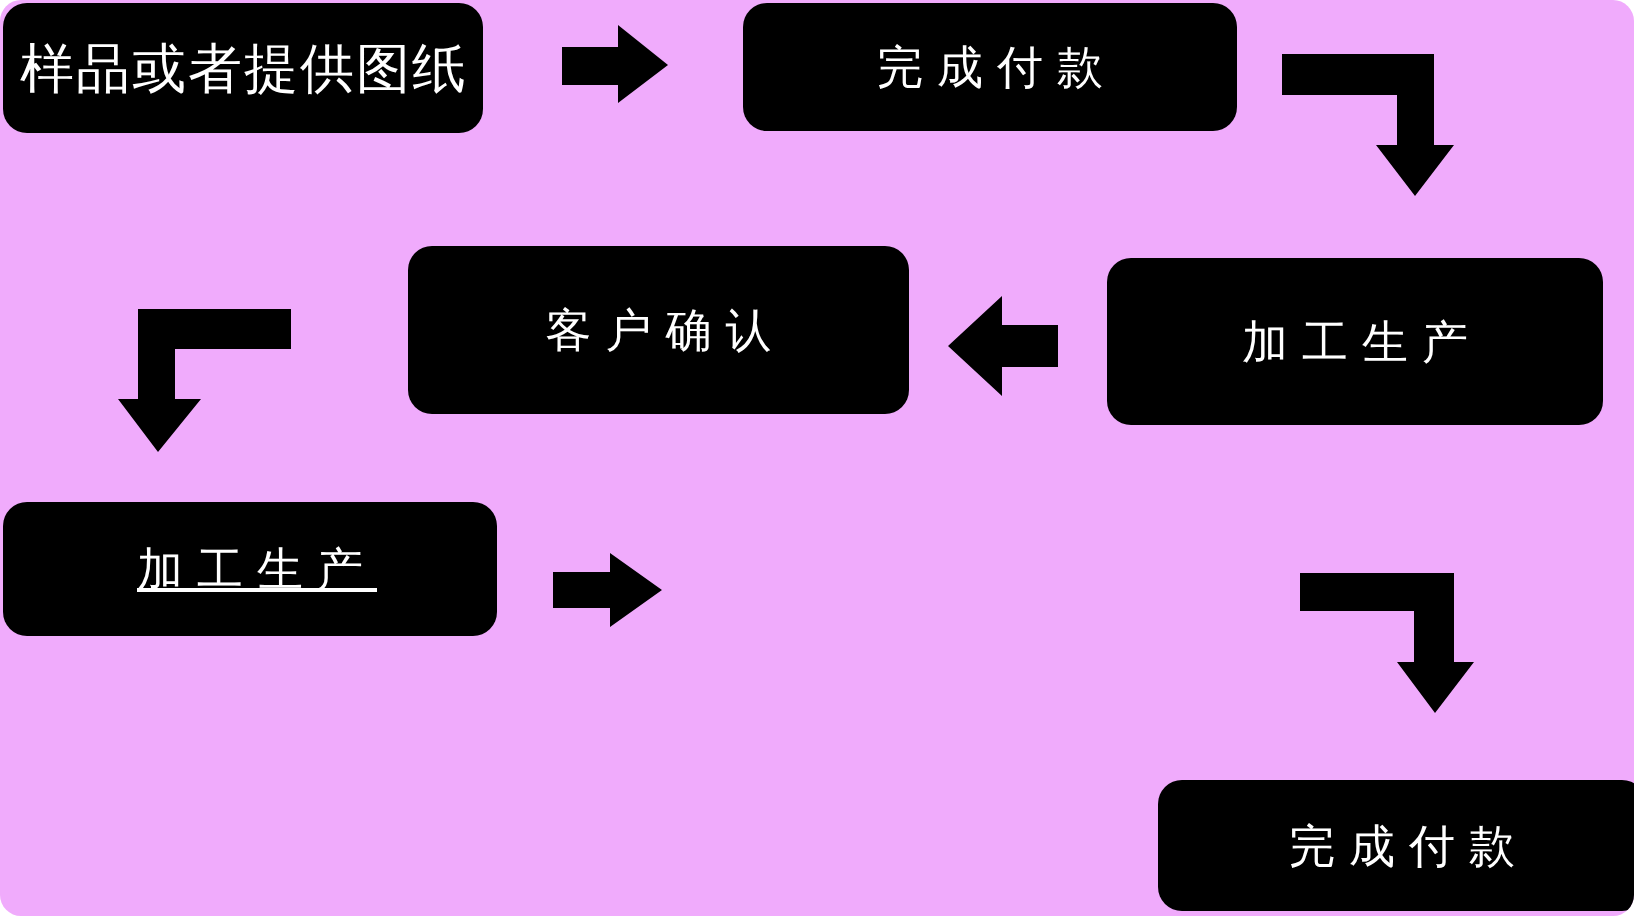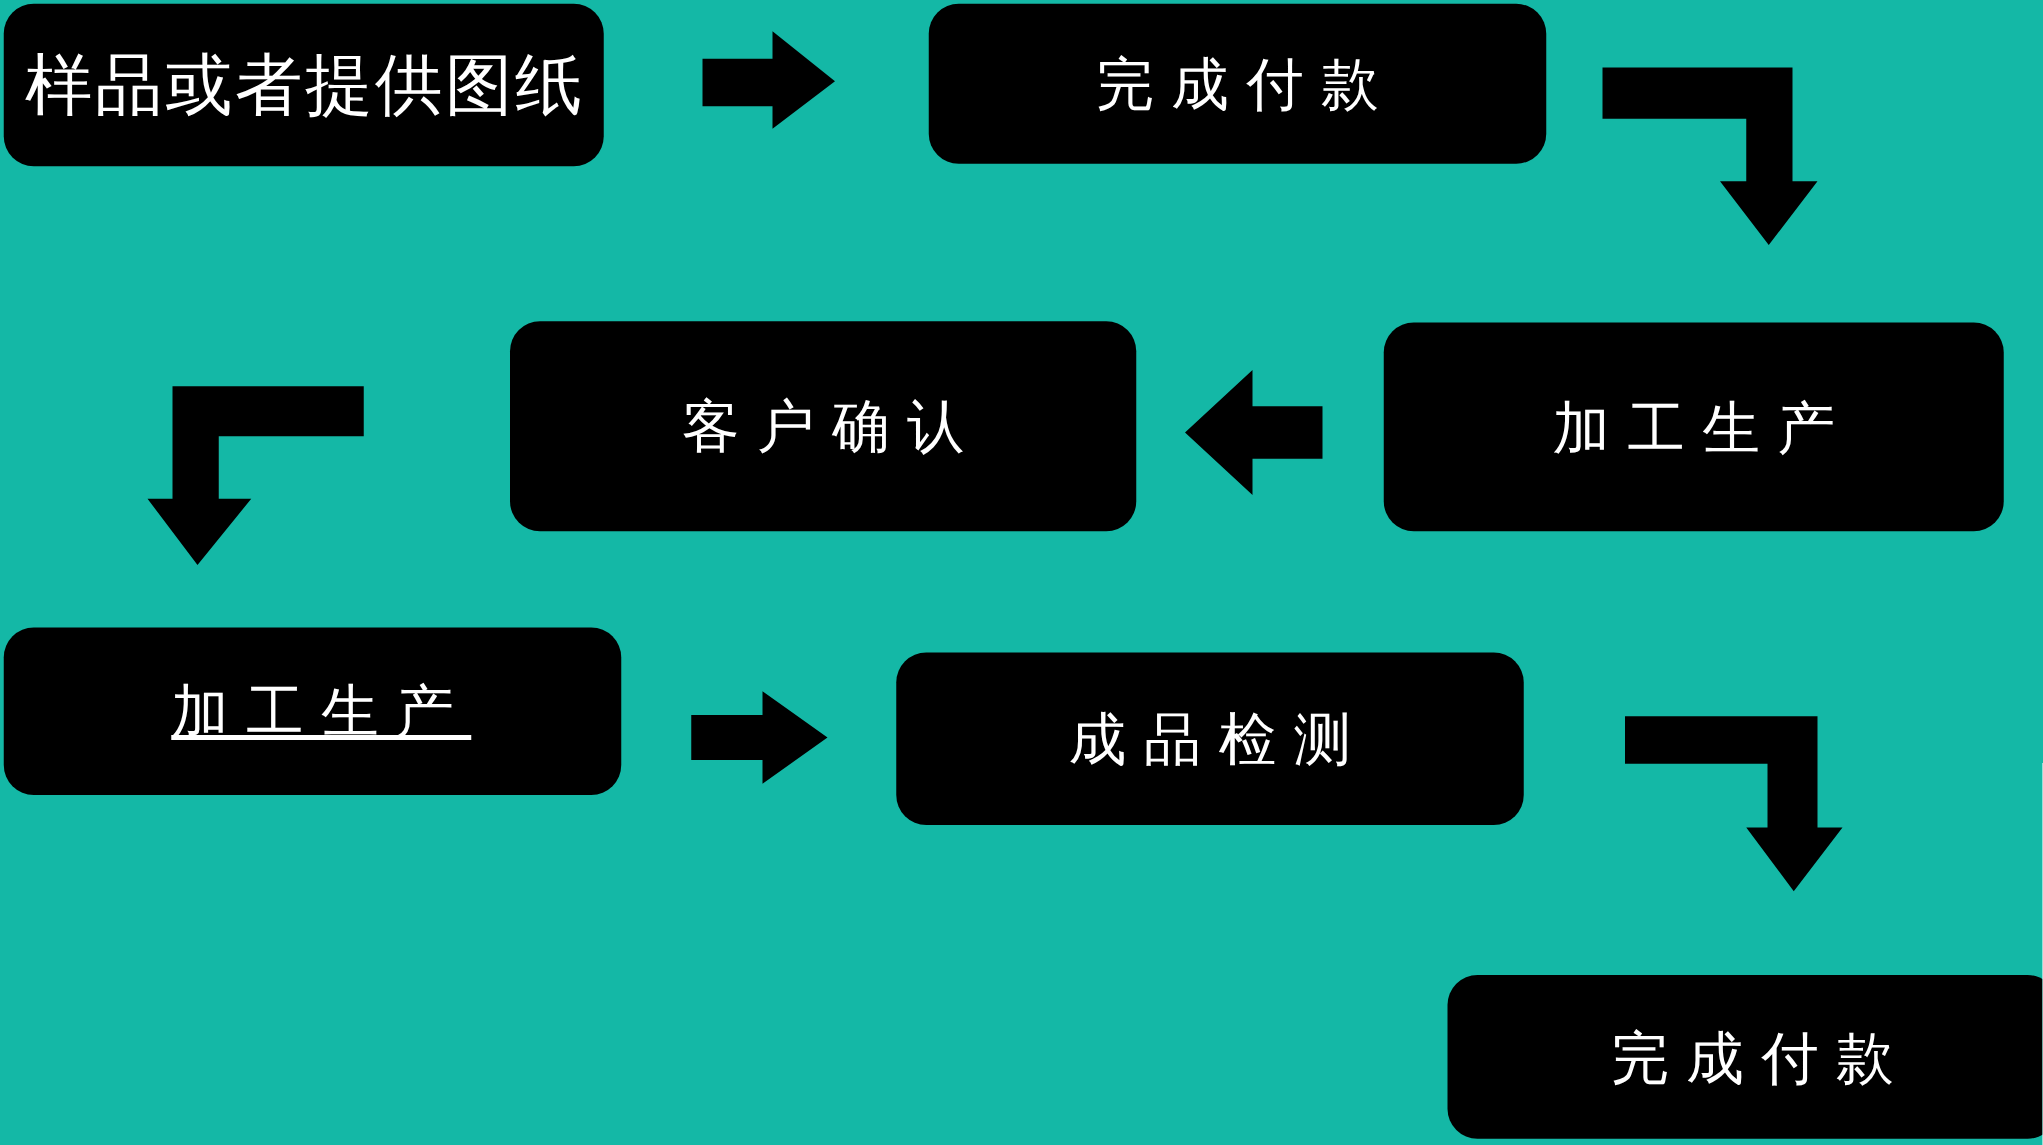--- a/index.html
+++ b/index.html
@@ -4,23 +4,24 @@
 <style>
   html, body {
     margin: 0;
     padding: 0;
     background: #ffffff;
   }
   .canvas {
     position: relative;
     width: 1634px;
     height: 916px;
-    background: #14b8a6;
+    background: #f0abfc;
     overflow: hidden;
     font-family: "Liberation Sans", "DejaVu Sans", sans-serif;
+    border-radius: 21px;
   }
   .node {
     position: absolute;
     background: #000000;
     color: #ffffff;
     border-radius: 24px;
     display: flex;
     align-items: center;
     justify-content: center;
     font-weight: 500;
@@ -38,21 +39,21 @@
   }
   
   .ls-tight {
     font-size: 54px;
     letter-spacing: 2px;
     padding-left: 2px;
   }
   #n-sample     { left: 3px;    top: 3px;   width: 478px; height: 130px; }
   #n-payment    { left: 743px;  top: 3px;   width: 480px; height: 128px; }
   #n-draw       { left: 1107px; top: 258px; width: 482px; height: 167px; }
-  #n-confirm    { left: 408px;  top: 257px; width: 487px; height: 168px; text-align: right; }
+  #n-confirm    { left: 408px;  top: 246px; width: 487px; height: 168px; text-align: right; }
   #n-production { left: 3px;    top: 502px; width: 480px; height: 134px; text-decoration: underline; }
   #n-inspection { left: 717px;  top: 522px; width: 488px; height: 138px; }
   #n-shipment   { left: 1158px; top: 780px; width: 474px; height: 131px; }
   .arrows-layer {
     position: absolute;
     left: 0;
     top: 0;
     width: 1634px;
     height: 916px;
   }
@@ -85,21 +86,18 @@
   </div>
 
   <div class="node ls-wide" id="n-confirm">
     <span class="label">客户确认</span>
   </div>
 
   <div class="node ls-wide" id="n-production">
     <span class="label">加工生产</span>
   </div>
 
-  <div class="node ls-wide" id="n-inspection">
-    <span class="label">成品检测</span>
-  </div>
 
   <div class="node ls-wide" id="n-shipment">
     <span class="label">完成付款</span>
   </div>
 
 </div>
 
 </body></html>

